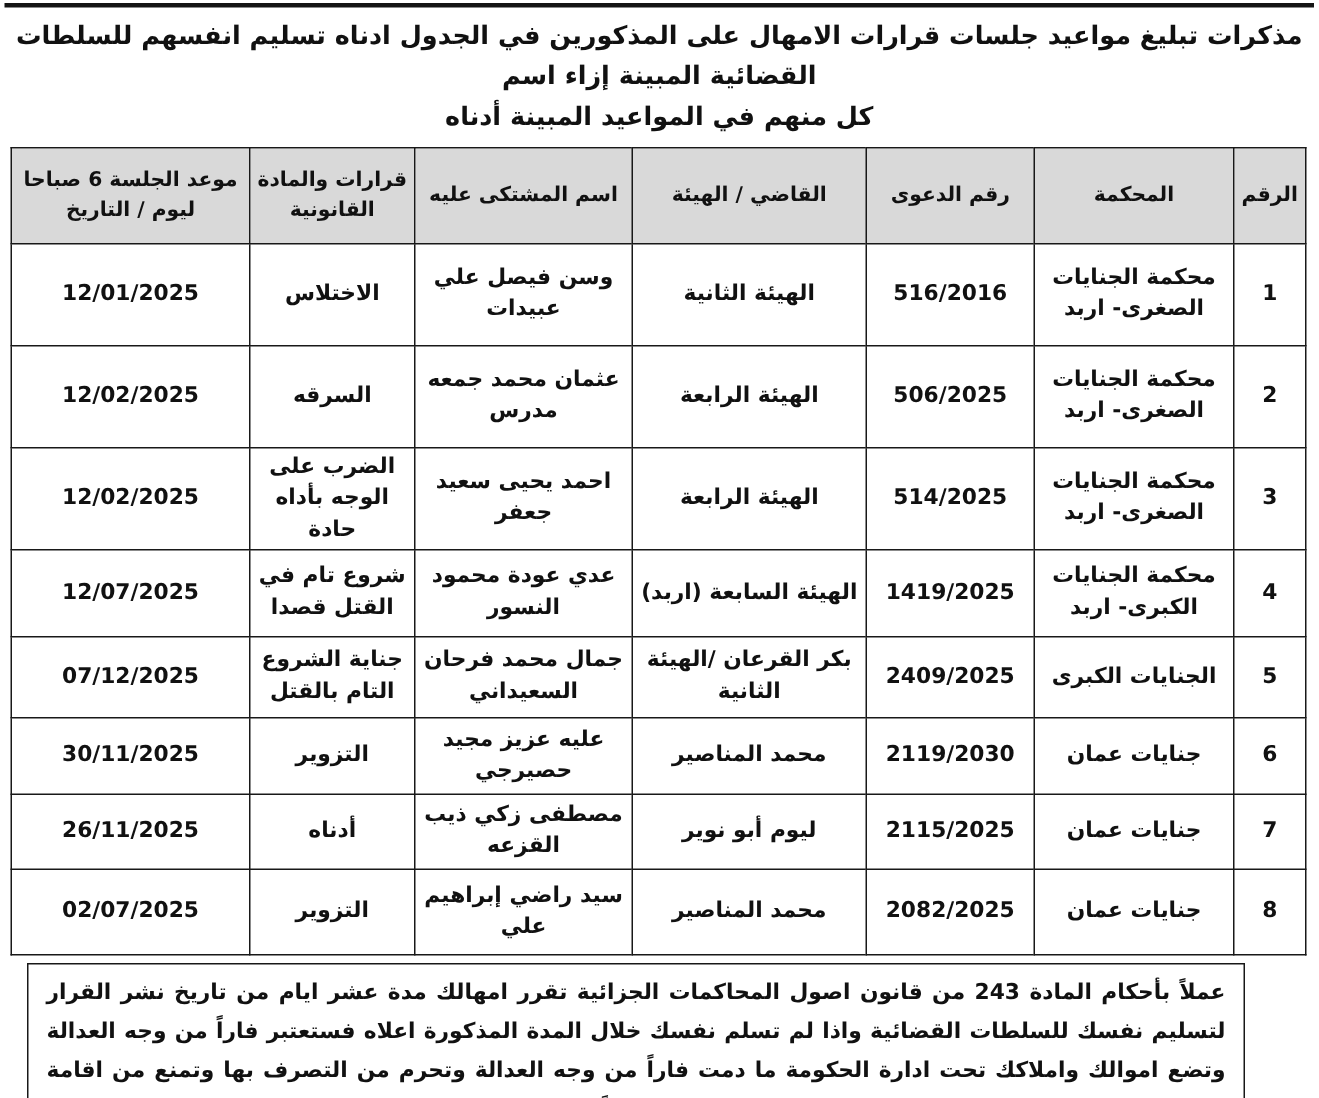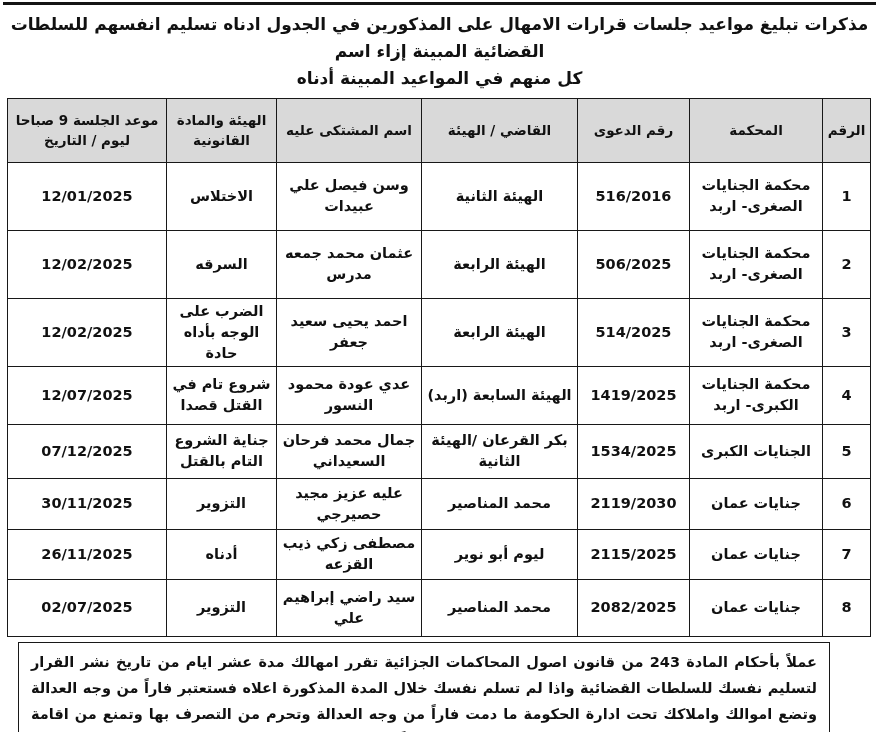--- a/index.html
+++ b/index.html
@@ -105,23 +105,23 @@
       <col style="width:110px">
       <col style="width:159px">
     </colgroup>
     <thead>
       <tr>
         <th>الرقم</th>
         <th>المحكمة</th>
         <th>رقم الدعوى</th>
         <th>القاضي / الهيئة</th>
         <th>اسم المشتكى عليه</th>
-        <th>الهيئة والمادة
+        <th>قرارات والمادة
 القانونية</th>
-        <th>موعد الجلسة 9 صباحا
+        <th>موعد الجلسة 6 صباحا
 ليوم / التاريخ</th>
       </tr>
     </thead>
     <tbody>
         <tr>
       <td class="cell-number">1</td>
       <td class="cell-court">محكمة الجنايات الصغرى- اربد</td>
       <td class="cell-case-number">516/2016</td>
       <td class="cell-judge-panel">الهيئة الثانية</td>
       <td class="cell-defendant-name">وسن فيصل علي عبيدات</td>
@@ -151,21 +151,21 @@
       <td class="cell-court">محكمة الجنايات الكبرى- اربد</td>
       <td class="cell-case-number">1419/2025</td>
       <td class="cell-judge-panel">الهيئة السابعة  (اربد)</td>
       <td class="cell-defendant-name">عدي عودة محمود النسور</td>
       <td class="cell-crime">شروع تام في القتل قصدا</td>
       <td class="cell-session-date">12/07/2025</td>
     </tr>
         <tr>
       <td class="cell-number">5</td>
       <td class="cell-court">الجنايات الكبرى</td>
-      <td class="cell-case-number">1534/2025</td>
+      <td class="cell-case-number">2409/2025</td>
       <td class="cell-judge-panel">بكر القرعان /الهيئة الثانية</td>
       <td class="cell-defendant-name">جمال محمد فرحان السعيداني</td>
       <td class="cell-crime">جناية الشروع التام بالقتل</td>
       <td class="cell-session-date">07/12/2025</td>
     </tr>
         <tr>
       <td class="cell-number">6</td>
       <td class="cell-court">جنايات عمان</td>
       <td class="cell-case-number">2119/2030</td>
       <td class="cell-judge-panel">محمد المناصير</td>

